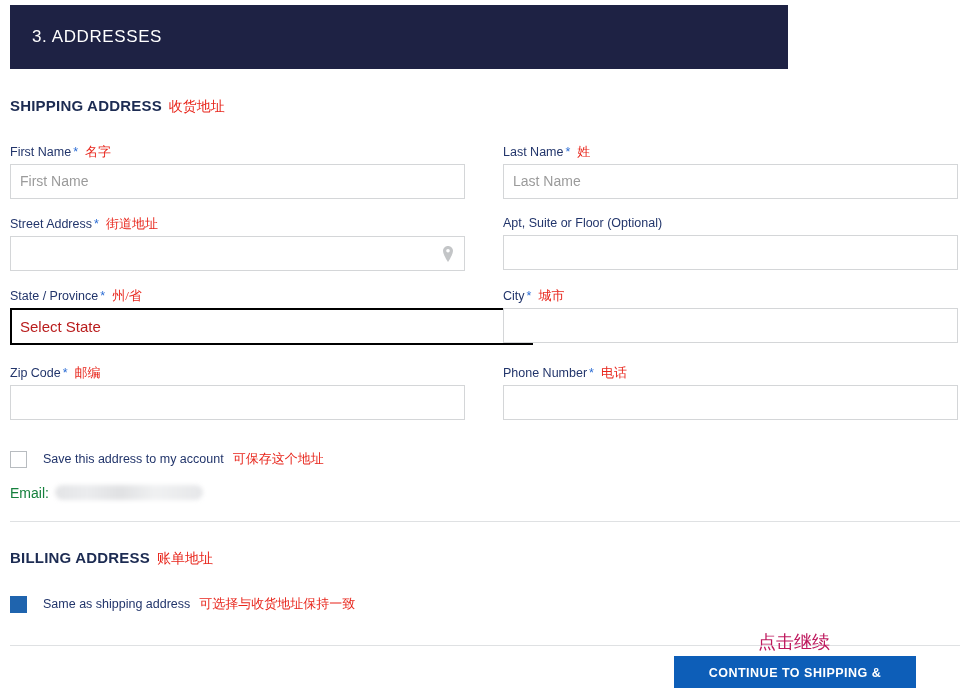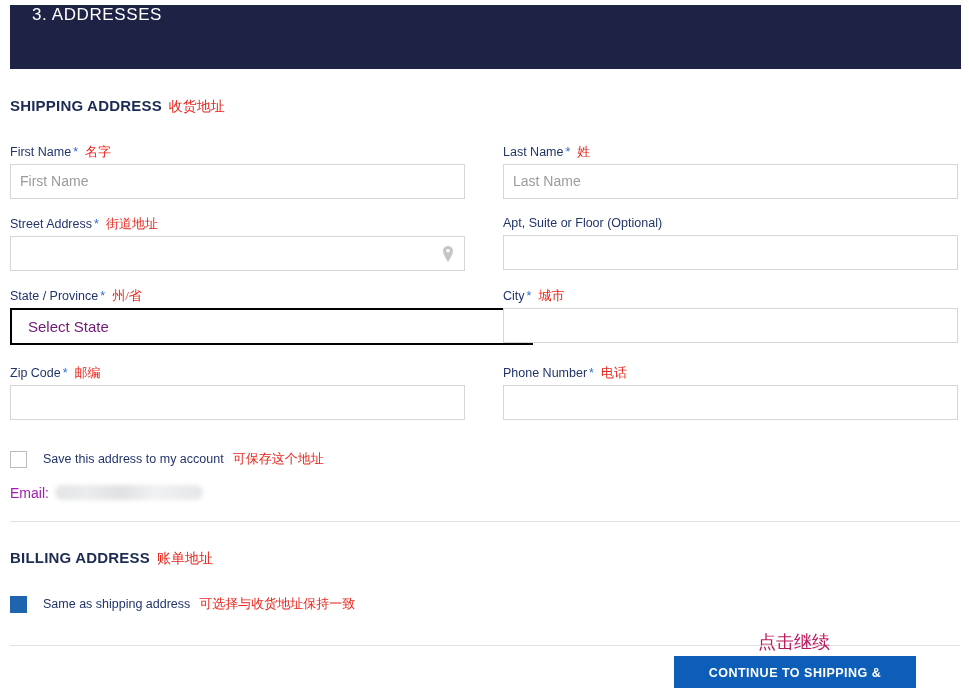--- a/index.html
+++ b/index.html
@@ -14,25 +14,25 @@
     overflow: hidden;
     font-family: "Liberation Sans", sans-serif;
     -webkit-font-smoothing: antialiased;
   }
 
   
   .section-header {
     position: absolute;
     left: 10px;
     top: 5px;
-    width: 951px;
+    width: 778px;
     height: 64px;
     background: #1e2244;
     display: flex;
-    align-items: flex-start;
+    align-items: center;
   }
   .section-header-title {
     color: #ffffff;
     font-size: 17px;
     letter-spacing: 0.6px;
     padding-left: 22px;
     font-weight: 400;
   }
 
   
@@ -107,22 +107,22 @@
   }
 
   
   .select-box {
     box-sizing: border-box;
     width: 523px;
     height: 37px;
     border: 2px solid #000000;
     background: #ffffff;
     font-size: 15px;
-    color: #701a75;
-    padding: 0 16px;
+    color: #b91c1c;
+    padding: 0 8px;
     line-height: 33px;
     position: relative;
   }
   .select-arrow {
     position: absolute;
     right: 13px;
     top: 50%;
     transform: translateY(-50%);
     width: 0;
     height: 0;
@@ -164,21 +164,21 @@
     margin-left: 9px;
   }
 
   
   .email-row {
     position: absolute;
     left: 10px;
     display: flex;
     align-items: flex-start;
     font-size: 14px;
-    color: #a21caf;
+    color: #15803d;
   }
   .email-redacted {
     display: inline-block;
     width: 148px;
     height: 15px;
     margin-left: 6px;
     border-radius: 8px;
     background: linear-gradient(90deg,#e3e4e6 0%,#ebecee 22%,#e0e1e3 44%,#f0f1f2 68%,#e6e7e9 100%);
     filter: blur(2.2px);
   }

